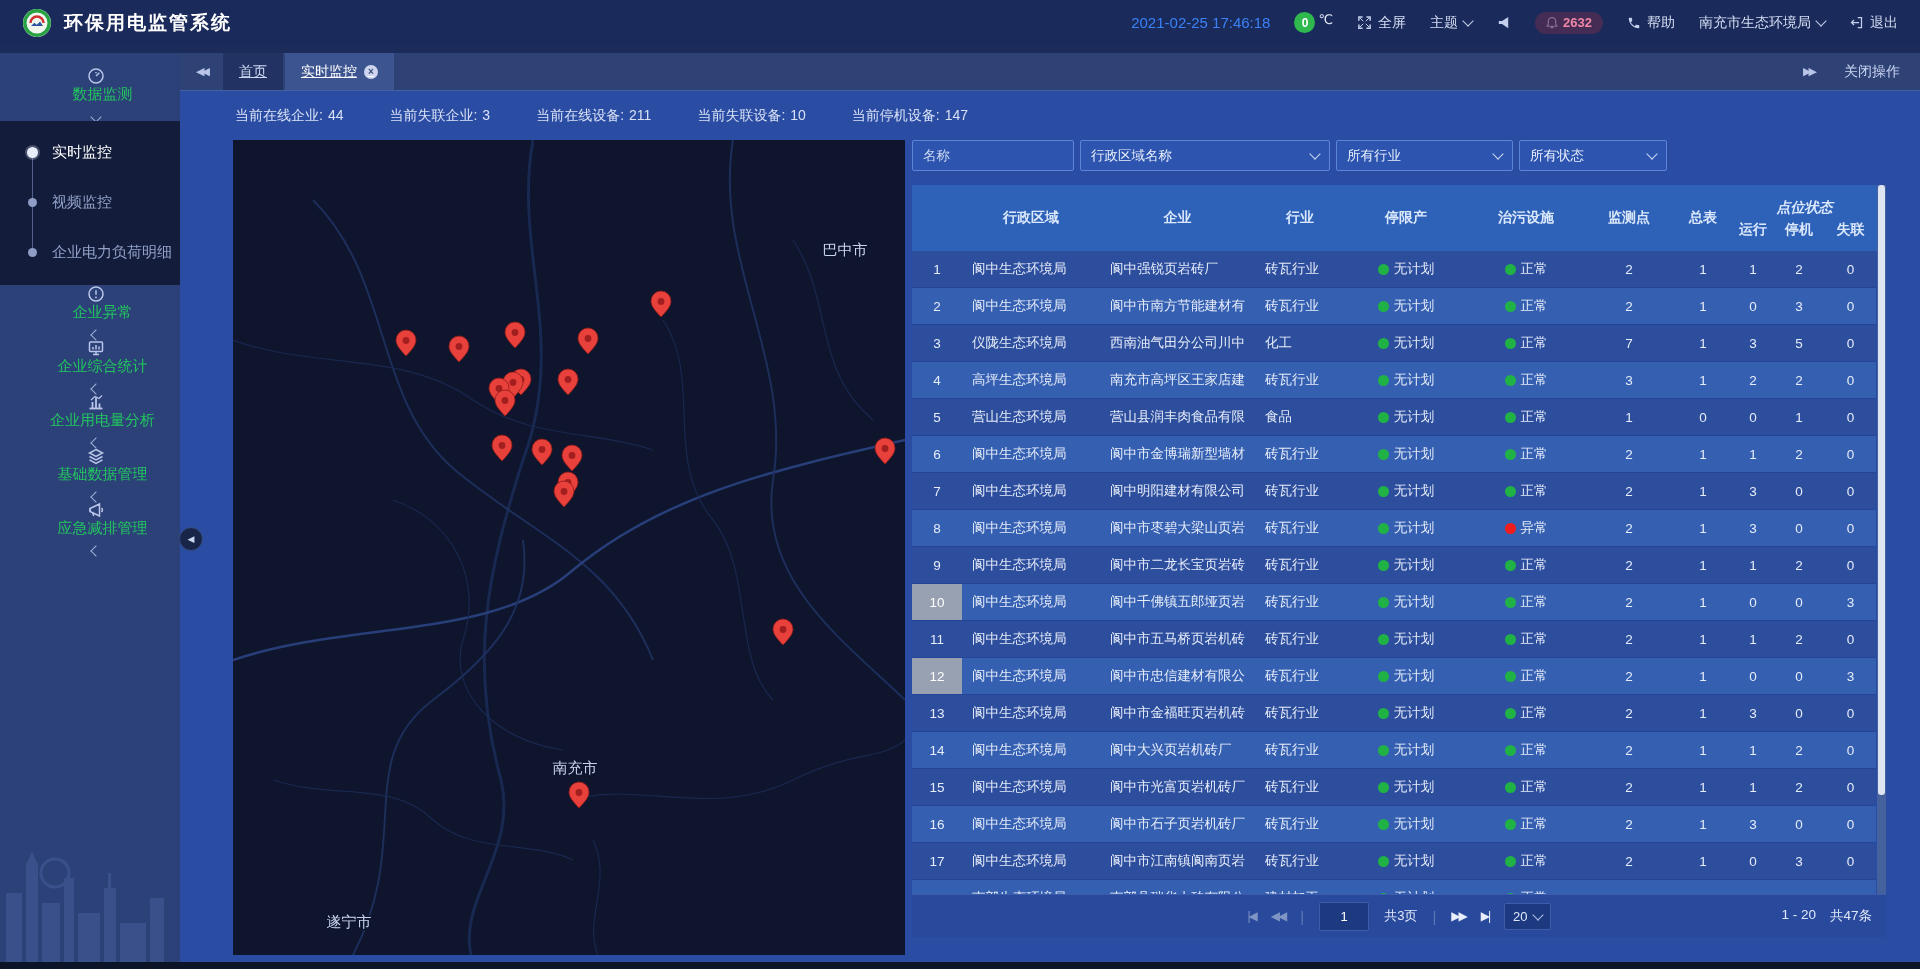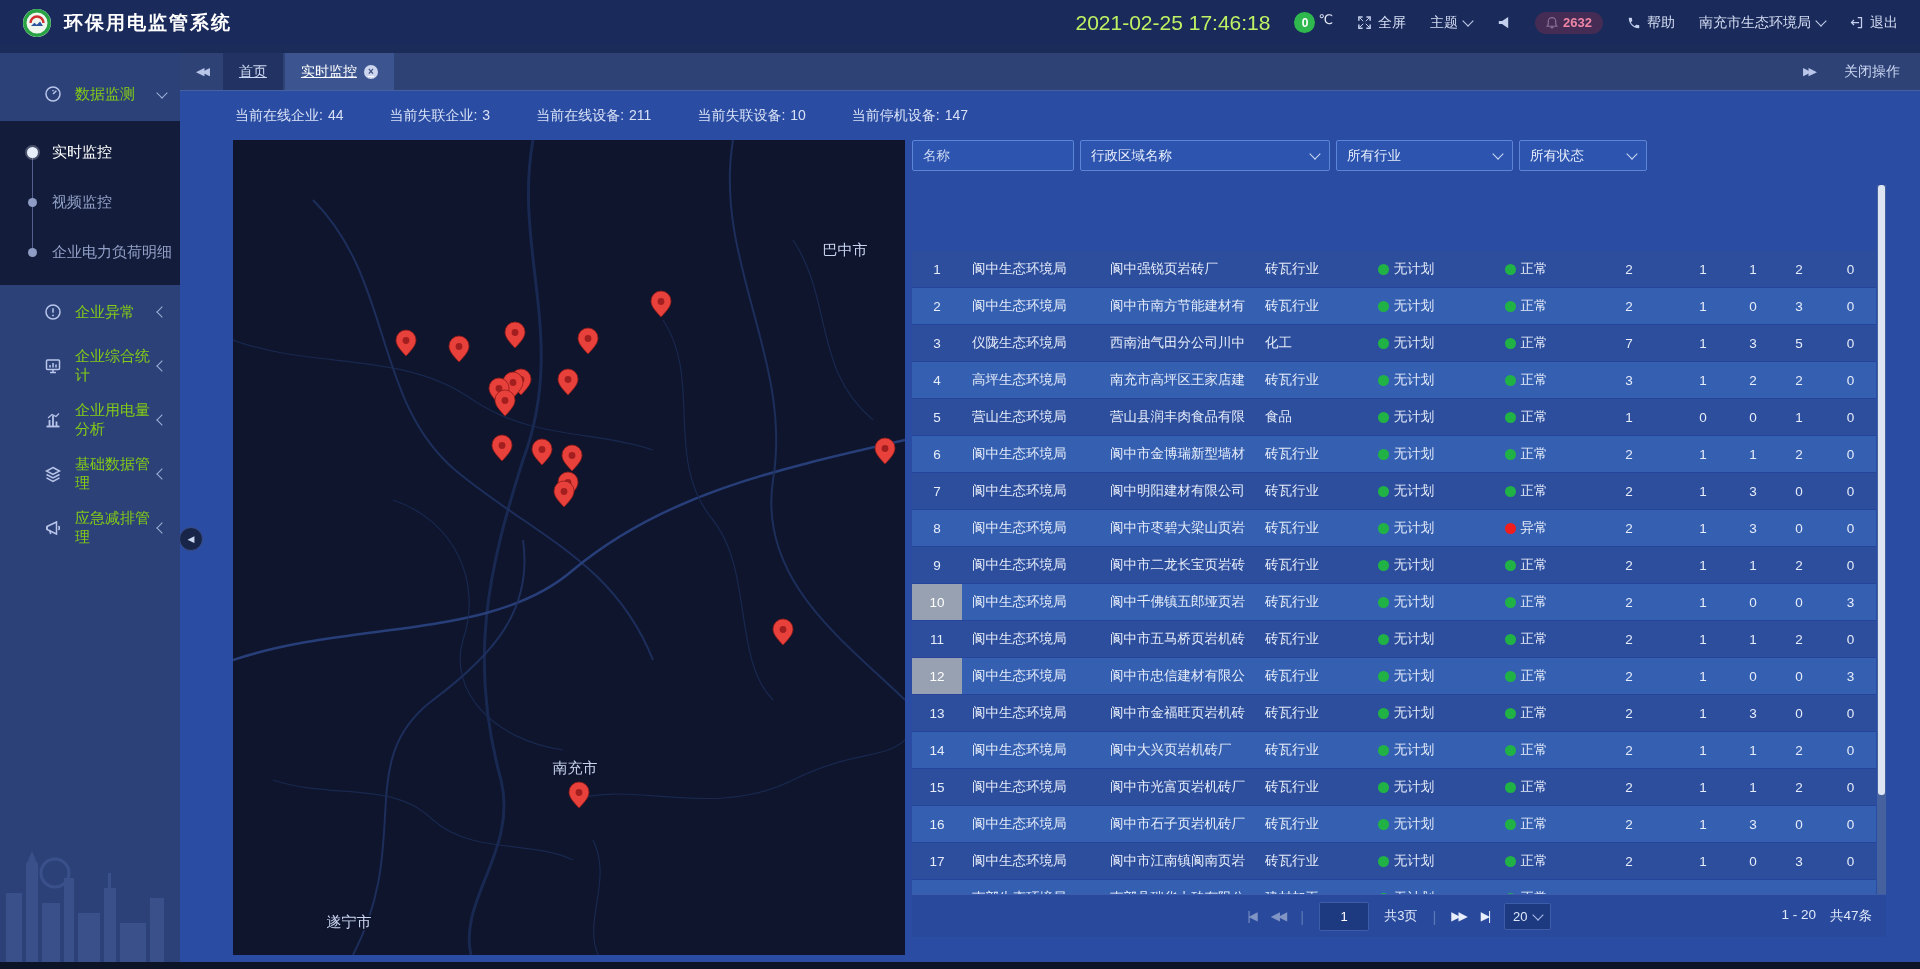--- a/index.html
+++ b/index.html
@@ -4,39 +4,39 @@
 <style>
   html,body{margin:0;padding:0;}
   body{width:1920px;height:969px;position:relative;overflow:hidden;background:#2a4ca3;
        font-family:"Liberation Sans","DejaVu Sans",sans-serif;-webkit-font-smoothing:antialiased;}
   
   .header{position:absolute;top:0;left:0;right:0;height:45px;background:#1a2a5a;display:flex;
           align-items:center;padding:0 22px;z-index:40;box-sizing:border-box;}
   .logo{width:30px;height:30px;border-radius:50%;flex:0 0 auto;}
   .app-title{color:#fff;font-size:19px;font-weight:bold;letter-spacing:2px;margin-left:12px;}
   .header-right{margin-left:auto;display:flex;align-items:center;gap:24px;color:#d6def4;font-size:14px;}
-  .h-time{font-size:21px;color:#bef264;}
+  .h-time{font-size:15px;color:#3b82f6;}
   .temp-wrap{display:flex;align-items:center;gap:3px;}
   .temp-badge{width:21px;height:21px;border-radius:50%;background:#2eb84e;color:#fff;font-size:12px;
               display:flex;align-items:center;justify-content:center;font-weight:bold;}
   .temp-unit{color:#e6ecfa;font-size:13px;margin-top:-6px;}
   .h-item{display:flex;align-items:center;gap:6px;cursor:pointer;white-space:nowrap;}
   .caret-down{width:7px;height:7px;border:solid #c3cfec;border-width:0 0 1.5px 1.5px;
               transform:rotate(-45deg);margin-top:-3px;}
   .bell-pill{display:flex;align-items:center;gap:5px;background:#442c55;border-radius:11px;
              height:22px;padding:0 11px;cursor:pointer;}
   .bell-pill .cnt{color:#ef86a6;font-weight:bold;font-size:13px;}
   .hicon{display:block;}
   
   .top-strip{position:absolute;top:45px;left:0;right:0;height:8px;background:#1b2b5a;z-index:30;}
   
   .sidebar{position:absolute;top:53px;left:0;width:180px;bottom:0;background:#2c4178;z-index:20;overflow:hidden;}
   .menu{padding-top:14px;}
-  .menu-item{height:54px;display:flex;align-items:center;padding:0 14px 0 44px;color:#84cc16;
-             font-size:15px;cursor:pointer;}
+  .menu-item{height:54px;display:flex;align-items:center;padding:0 14px 0 26px;color:#22c55e;
+             font-size:15px;cursor:pointer;flex-direction:column;}
   .menu-item .mi-label{margin-left:13px;flex:1;}
   .chev{width:7px;height:7px;border:solid #9fb0da;border-width:0 0 1.5px 1.5px;flex:0 0 auto;}
   .chev.down{transform:rotate(-45deg);margin-top:-3px;}
   .chev.left{transform:rotate(45deg);}
   .submenu{background:#131d3b;padding:6px 0 8px;position:relative;}
   .submenu .rail{position:absolute;left:32px;top:28px;bottom:28px;width:1px;background:#545f8d;}
   .sub-item{height:50px;display:flex;align-items:center;padding-left:52px;color:#93a1c9;
             font-size:15px;position:relative;cursor:pointer;}
   .sub-item .sdot{position:absolute;left:28px;width:9px;height:9px;border-radius:50%;background:#8e9cc6;}
   .sub-item.active{color:#ffffff;}
@@ -74,21 +74,21 @@
   
   .right-panel{position:absolute;left:732px;top:49px;width:974px;height:797px;}
   .filters{display:flex;gap:6px;height:31px;}
   .f-box{box-sizing:border-box;background:#2d55b0;border:1px solid #5d85d6;border-radius:2px;height:31px;
          display:flex;align-items:center;padding:12px 10px;color:#e8eefb;font-size:13.5px;cursor:pointer;}
   .f-input{width:162px;background:#2d55b0;border:1px solid #5d85d6;border-radius:2px;height:31px;
            box-sizing:border-box;padding:0 10px;color:#e8eefb;font-size:13.5px;outline:none;}
   .f-input::placeholder{color:#ccd8f2;opacity:1;}
   .f-sel-region{width:250px;justify-content:space-between;}
   .f-sel-industry{width:177px;justify-content:space-between;}
-  .f-sel-status{width:128px;justify-content:space-between;}
+  .f-sel-status{width:148px;justify-content:space-between;}
   .sel-caret{width:7px;height:7px;border:solid #cdd9f2;border-width:0 0 1.5px 1.5px;transform:rotate(-45deg);margin-top:-3px;}
   
   :root{--cols:50px 138px 155px 90px 122px 118px 88px 60px 40px 52px 51px;}
   .table-head{position:absolute;top:45px;left:0;width:974px;box-sizing:border-box;padding-right:10px;
               display:grid;grid-template-columns:var(--cols);grid-template-rows:33px 33px;
               background:#2e62b8;color:#dbe8fc;font-size:14px;font-weight:bold;}
   .th{display:flex;align-items:center;justify-content:center;grid-row:1/3;}
   .th.group{grid-column:9/12;grid-row:1;align-items:flex-end;font-style:italic;padding-bottom:1px;}
   .th.sub{grid-row:2;align-items:flex-start;padding-top:3px;}
   .table-body{position:absolute;top:111px;left:0;width:974px;height:643px;overflow:hidden;}
@@ -399,20 +399,34 @@
       <div class="f-box f-sel-industry">
         <span>所有行业</span>
         <span class="sel-caret"></span>
       </div>
       <div class="f-box f-sel-status">
         <span>所有状态</span>
         <span class="sel-caret"></span>
       </div>
     </div>
 
+    <div class="table-head">
+      <div class="th"></div>
+      <div class="th">行政区域</div>
+      <div class="th">企业</div>
+      <div class="th">行业</div>
+      <div class="th">停限产</div>
+      <div class="th">治污设施</div>
+      <div class="th">监测点</div>
+      <div class="th">总表</div>
+      <div class="th group">点位状态</div>
+      <div class="th sub" style="grid-column:9">运行</div>
+      <div class="th sub" style="grid-column:10">停机</div>
+      <div class="th sub" style="grid-column:11">失联</div>
+    </div>
 
     <div class="table-body">
         <div class="trow odd">
           <div class="td c-no">1</div>
           <div class="td left">阆中生态环境局</div>
           <div class="td left">阆中强锐页岩砖厂</div>
           <div class="td left">砖瓦行业</div>
           <div class="td ">
             <span class="sdot2" style="background: rgb(33, 178, 70);"></span>
             <span>无计划</span>

